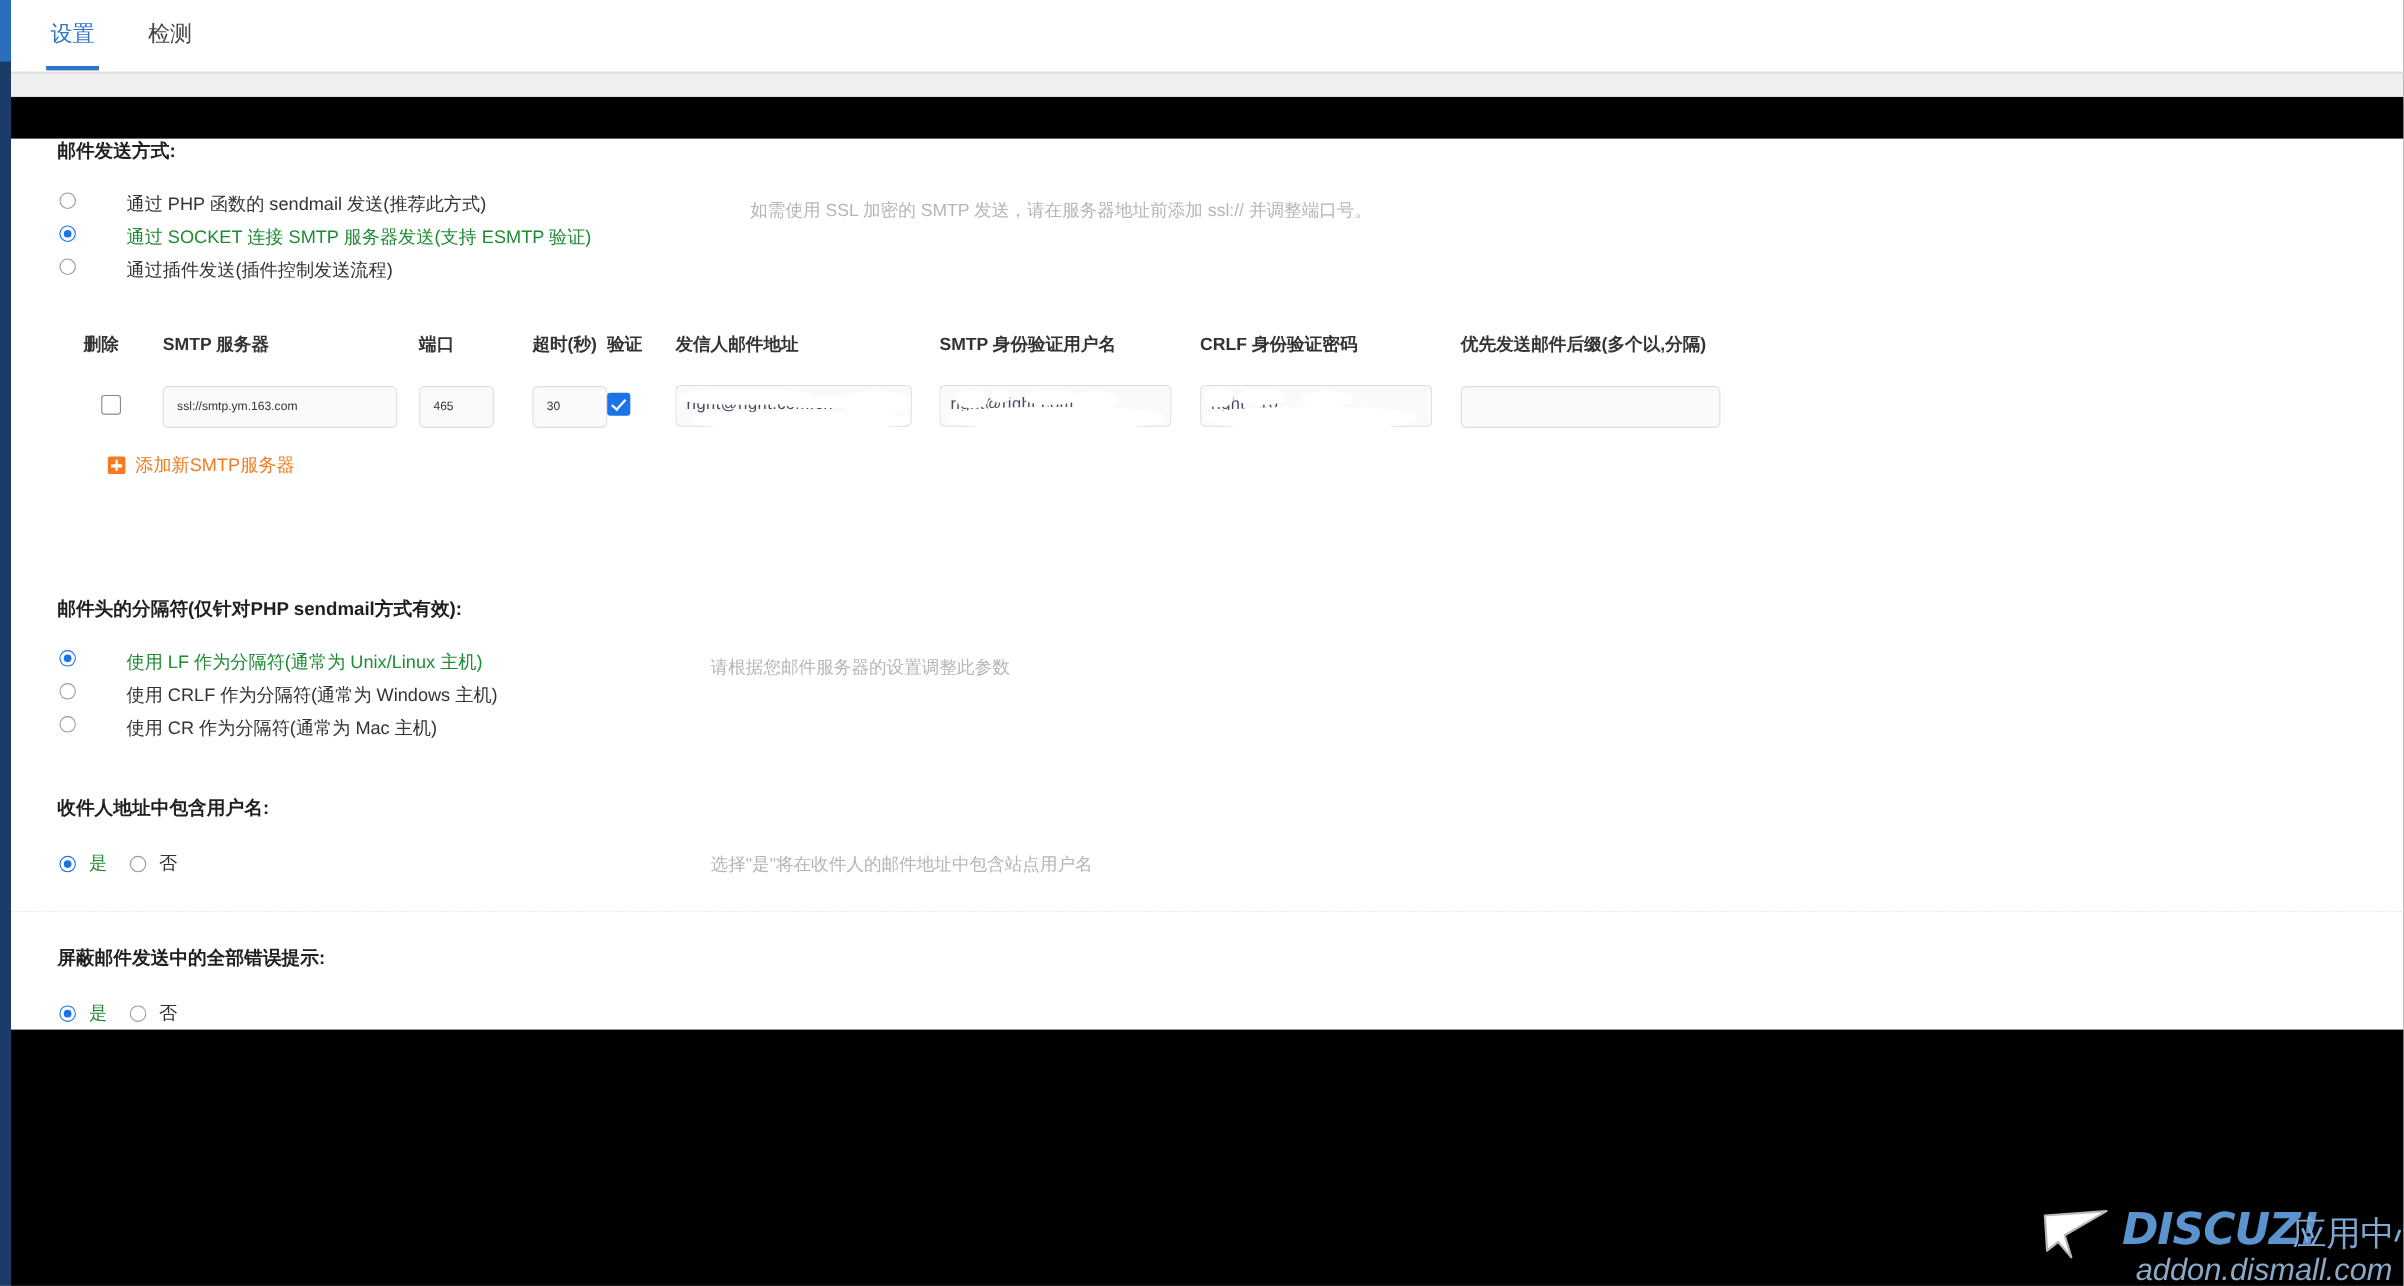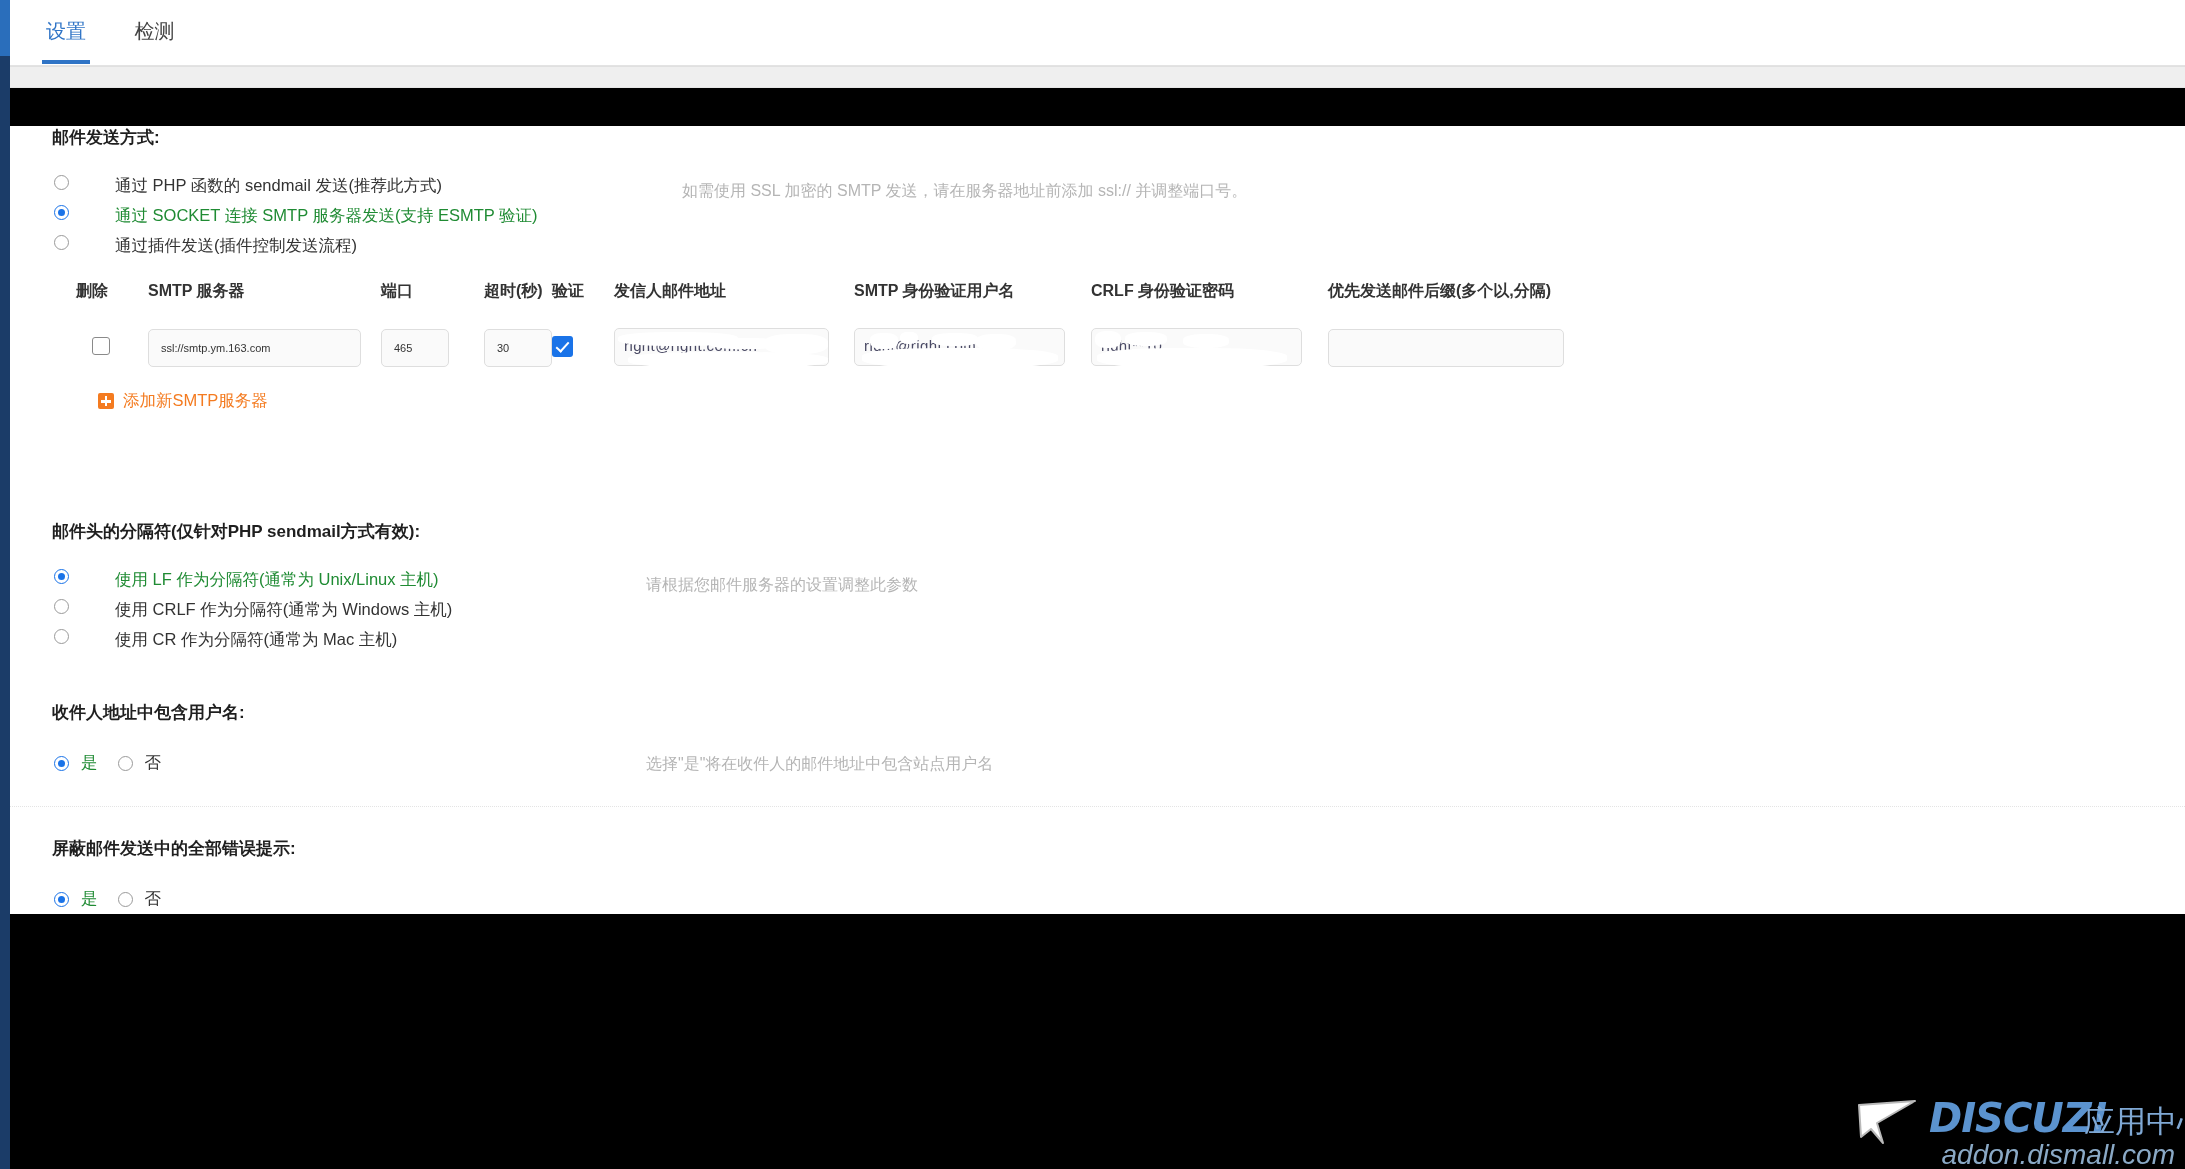--- a/index.html
+++ b/index.html
@@ -128,21 +128,21 @@
   
   .hint {
     position: absolute;
     font-size: 16px;
     color: #b5b5b5;
     white-space: nowrap;
   }
 
   
   #smtp-table {
-    margin-top: 16px;
+    margin-top: 38px;
     padding-left: 66px;
     width: 2175px;
   }
   table.smtp {
     border-collapse: collapse;
     table-layout: fixed;
   }
   table.smtp th {
     text-align: left;
     font-size: 16px;

